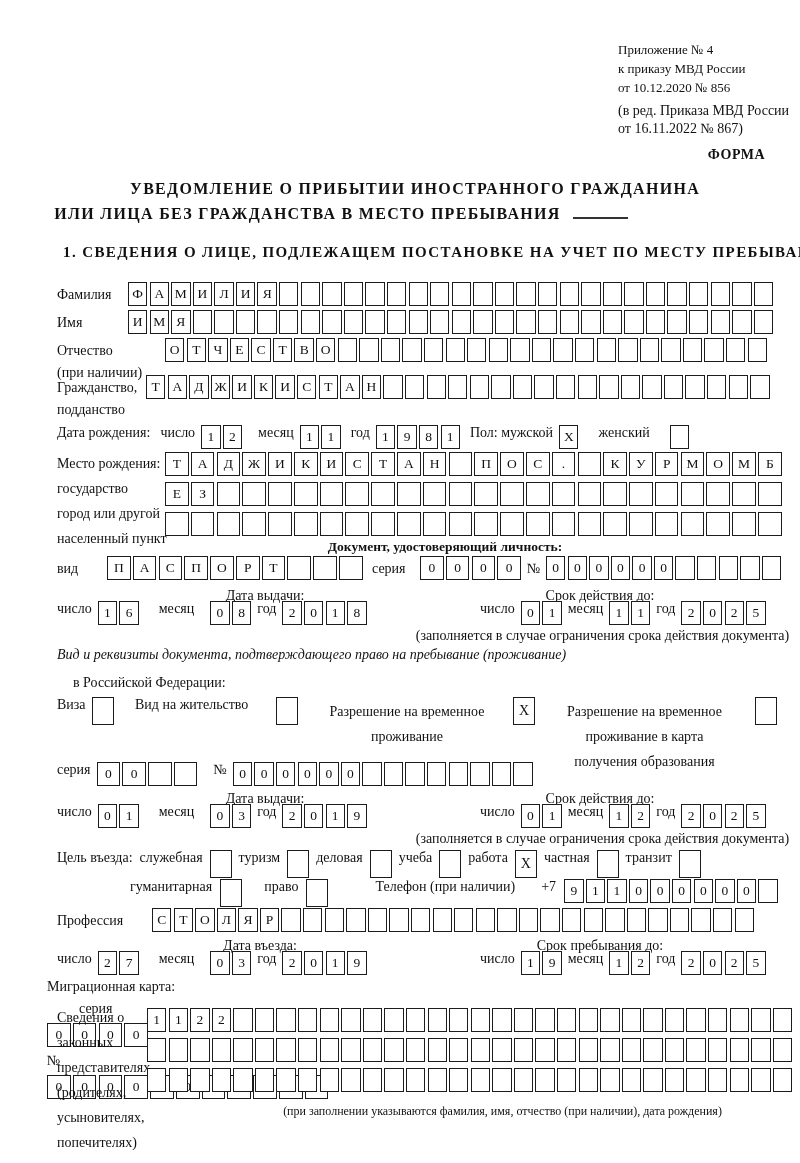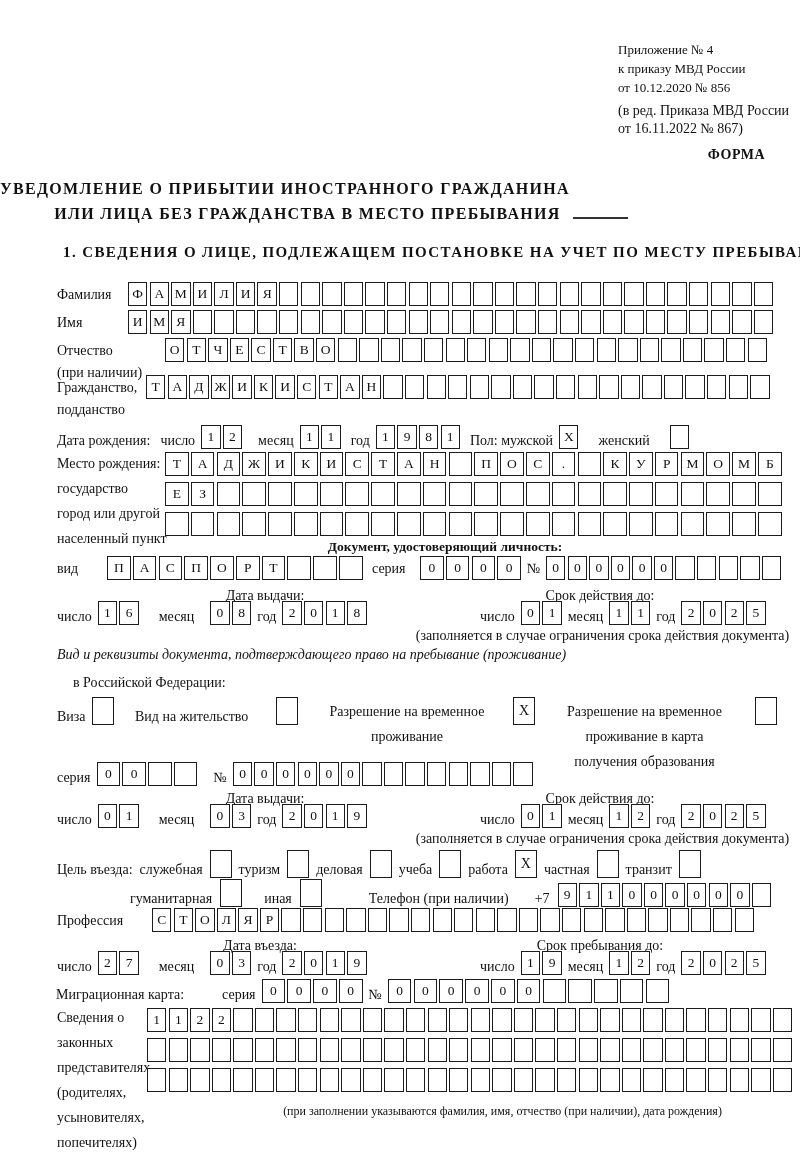--- a/index.html
+++ b/index.html
@@ -8,41 +8,41 @@
   .abs{position:absolute;white-space:nowrap;}
   .lbl{font-size:14px;}
   .small{font-size:14px;}
   .b{font-weight:bold;}
   .center{text-align:center;white-space:normal;}
   .cells{display:flex;gap:2.2px;}
   .cell{box-sizing:border-box;flex:0 0 auto;width:19.4px;height:24px;border:1.6px solid #1c1c1c;
         display:flex;align-items:center;justify-content:center;font-size:13.5px;background:#fff;}
   .wide .cell{width:23.6px;}
   .big .cell{width:22px;height:28px;font-size:14px;}
-  .row{display:flex;align-items:flex-end;gap:6px;}
+  .row{display:flex;align-items:flex-start;gap:6px;}
   .mlA{margin-left:10px;} .mlB{margin-left:14px;} .mlC{margin-left:4px;}
   .blank{display:inline-block;width:55px;border-bottom:2px solid #333;height:14px;margin-left:12px;vertical-align:baseline;}
   .appx{font-size:13px;line-height:19px;}
   .appx2{font-size:14px;line-height:18px;}
 </style>
 </head>
 <body>
 
 <div id="page">
 
   <div class="abs appx" style="left:618px;top:40px;">
     <div>Приложение № 4</div>
     <div>к приказу МВД России</div>
     <div>от 10.12.2020 № 856</div>
     <div class="appx2" style="margin-top:5px;">(в ред. Приказа МВД России</div>
     <div class="appx2">от 16.11.2022 № 867)</div>
   </div>
   <div class="abs b" style="left:618px;top:147px;width:147px;text-align:right;font-size:14px;letter-spacing:.5px;">ФОРМА</div>
 
-  <div class="abs b" style="left:0;top:180px;width:700px;text-align:left;font-size:16px;letter-spacing:1.3px;">УВЕДОМЛЕНИЕ О ПРИБЫТИИ ИНОСТРАННОГО ГРАЖДАНИНА</div>
+  <div class="abs b" style="left:0;top:180px;width:700px;text-align:right;font-size:16px;letter-spacing:1.3px;">УВЕДОМЛЕНИЕ О ПРИБЫТИИ ИНОСТРАННОГО ГРАЖДАНИНА</div>
   <div class="abs b" style="left:0;top:203px;width:682px;text-align:center;font-size:16px;letter-spacing:1.3px;">
     <span>ИЛИ ЛИЦА БЕЗ ГРАЖДАНСТВА В МЕСТО ПРЕБЫВАНИЯ</span><span class="blank"></span>
   </div>
 
   <div class="abs b" style="left:63px;top:244px;font-size:15px;letter-spacing:1.4px;">1. СВЕДЕНИЯ О ЛИЦЕ, ПОДЛЕЖАЩЕМ ПОСТАНОВКЕ НА УЧЕТ ПО МЕСТУ ПРЕБЫВАНИЯ</div>
 
   <div class="abs lbl" style="left:57px;top:287px;">Фамилия</div>
   <div class="abs cells" style="left:128px;top:282px;">
       <span class="cell">Ф</span>
       <span class="cell">А</span>
@@ -500,21 +500,21 @@
     <span class="cells big">
         <span class="cell"></span>
       </span>
   </div>
 
   <div class="abs row" style="left:130px;top:879px;gap:8px;">
     <span class="lbl">гуманитарная</span>
     <span class="cells big">
         <span class="cell"></span>
       </span>
-    <span class="lbl mlB">иная</span>
+    <span class="lbl mlB">право</span>
     <span class="cells big">
         <span class="cell"></span>
       </span>
     <span class="lbl" style="margin-left:39px;">Телефон (при наличии)</span>
     <span class="lbl" style="margin-left:18px;">+7</span>
     <span class="cells">
         <span class="cell">9</span>
         <span class="cell">1</span>
         <span class="cell">1</span>
         <span class="cell">0</span>
@@ -594,21 +594,21 @@
       </span>
     <span class="lbl">год</span>
     <span class="cells">
         <span class="cell">2</span>
         <span class="cell">0</span>
         <span class="cell">2</span>
         <span class="cell">5</span>
       </span>
   </div>
 
-  <div class="abs row" style="left:56px;top:979px;">
+  <div class="abs row" style="left:47px;top:979px;flex-direction:column;">
     <span class="lbl">Миграционная карта:</span>
     <span class="lbl" style="margin-left:32px;">серия</span>
     <span class="cells wide">
         <span class="cell">0</span>
         <span class="cell">0</span>
         <span class="cell">0</span>
         <span class="cell">0</span>
       </span>
     <span class="lbl">№</span>
     <span class="cells wide">

